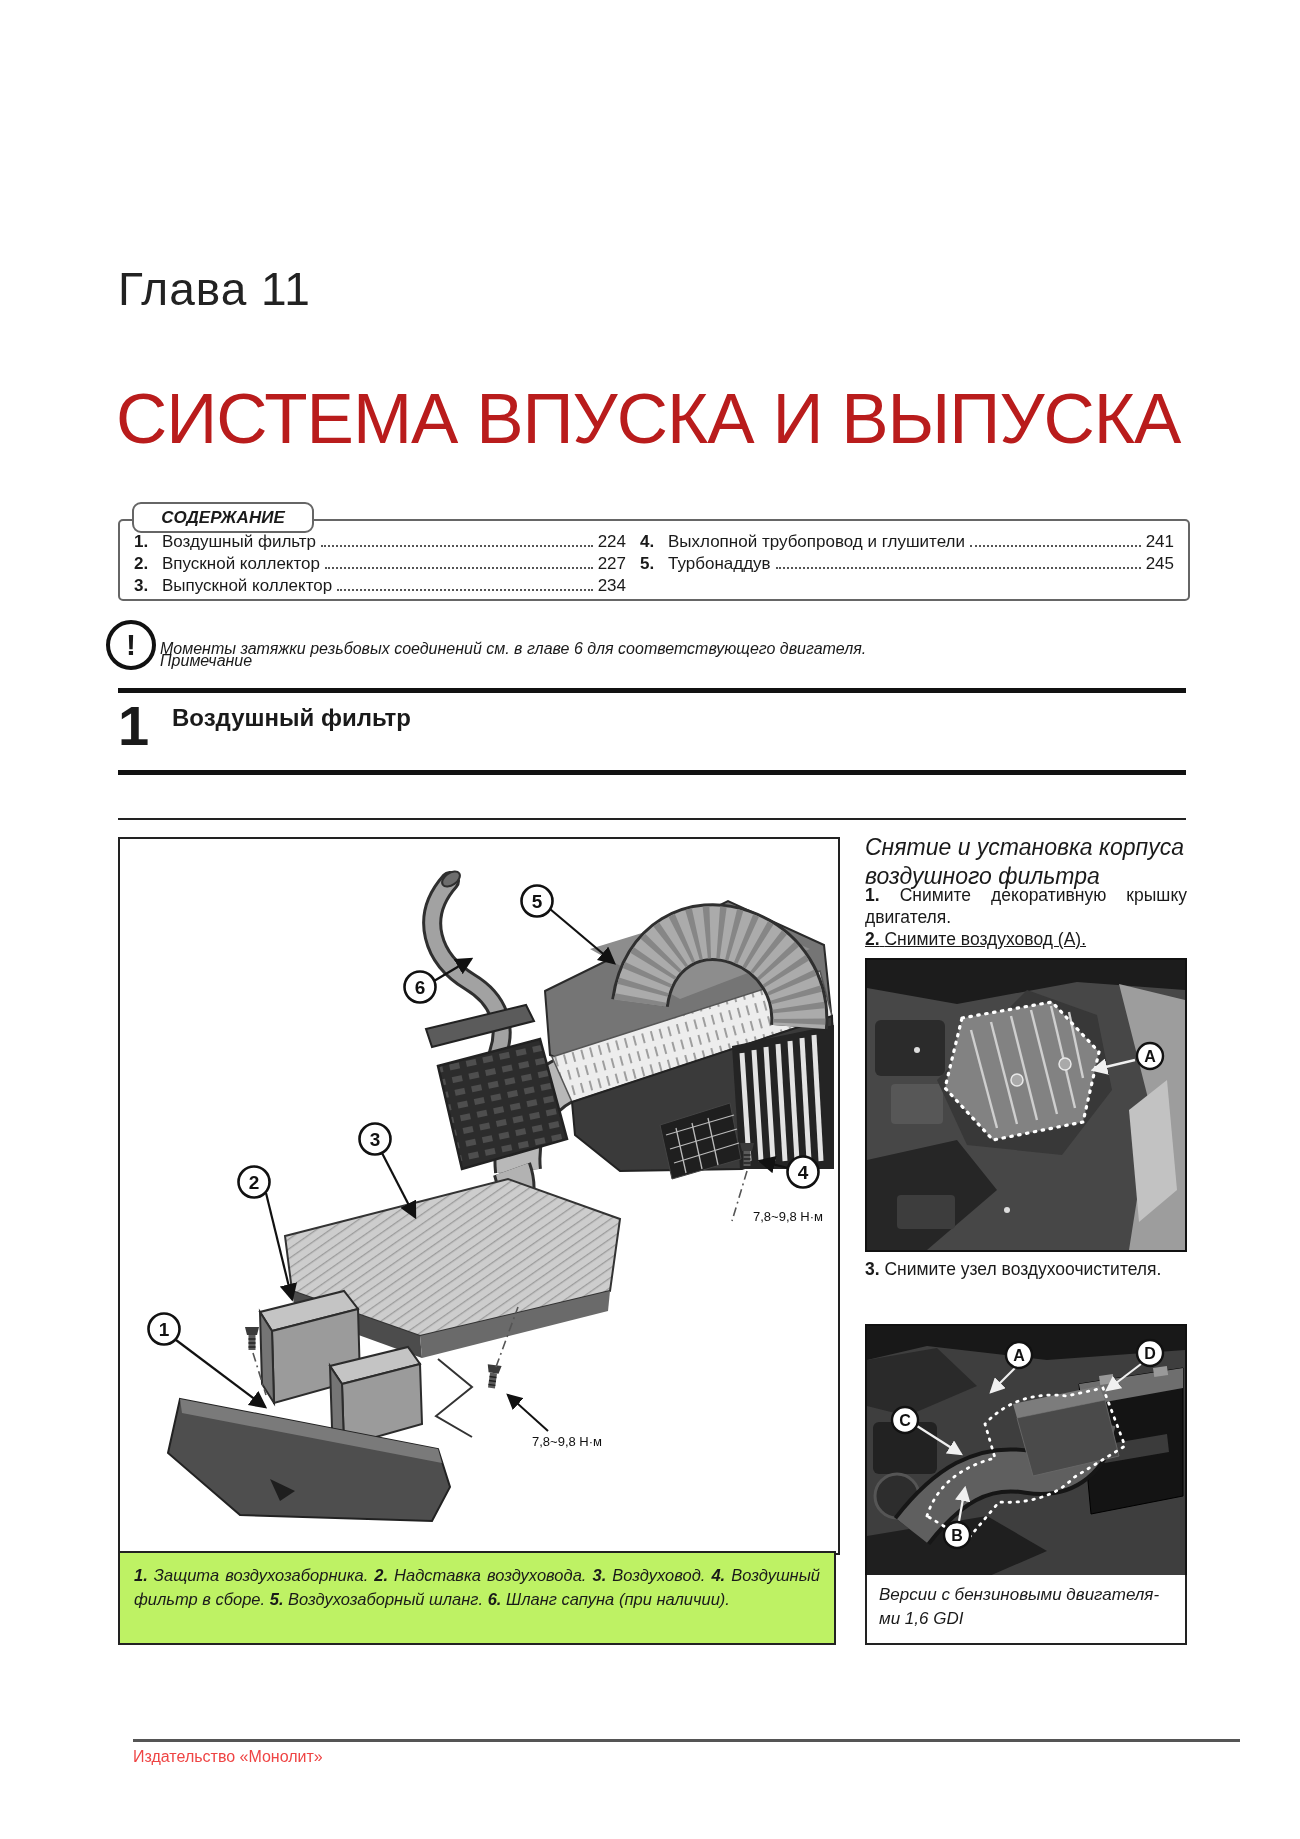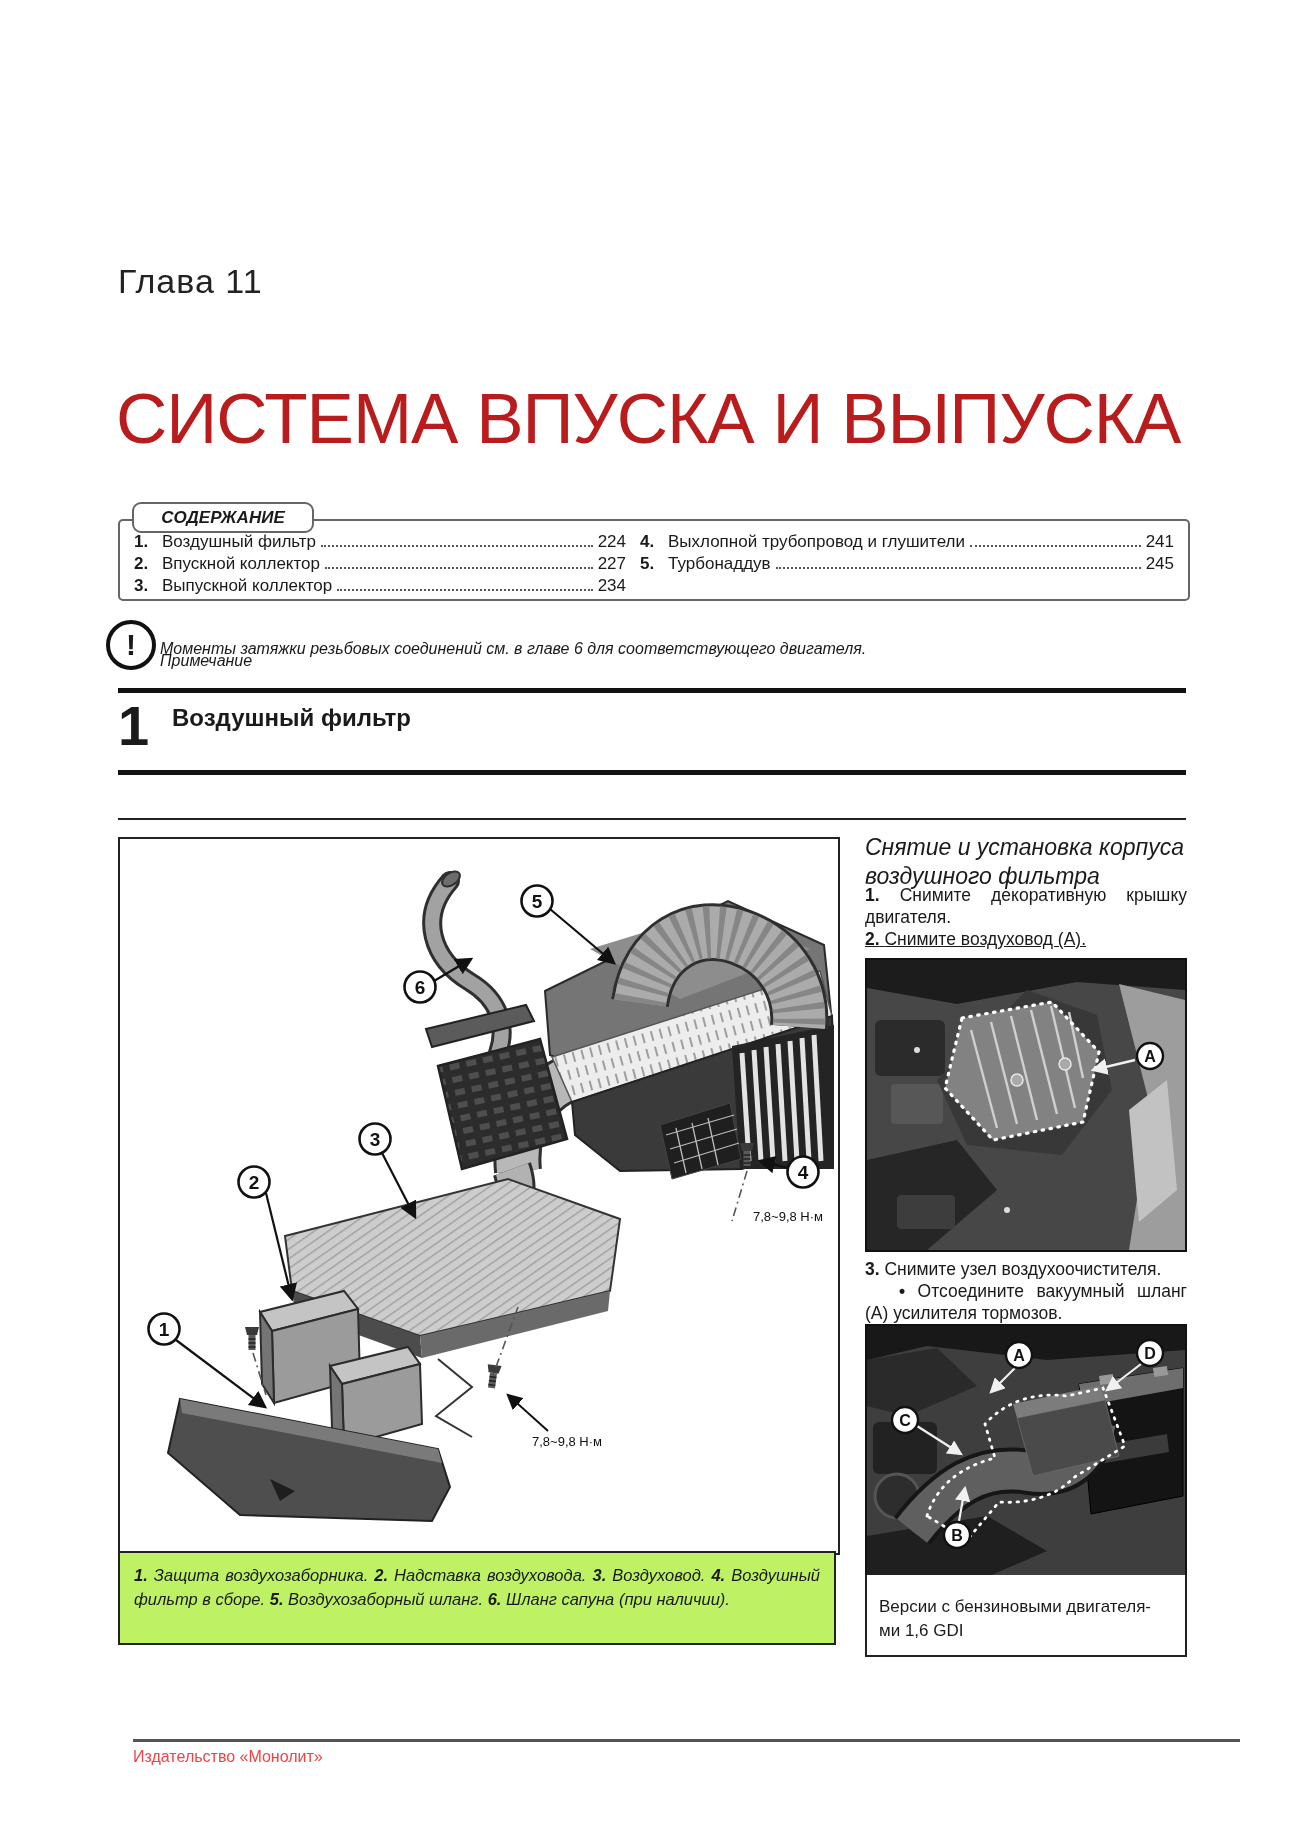--- a/index.html
+++ b/index.html
@@ -1,20 +1,20 @@
 <!DOCTYPE html>
 <html><head>
 <meta charset="utf-8">
 <style>
   html,body{margin:0;padding:0;background:#e8e8e8;}
   #page{position:relative;width:1300px;height:1839px;background:#ffffff;
         font-family:"Liberation Sans", sans-serif;color:#1a1a1a;overflow:hidden;}
   .abs{position:absolute;}
   
-  .chapter{left:118px;top:262px;font-size:34px;font-weight:400;letter-spacing:1px;color:#222;}
+  .chapter{left:118px;top:262px;font-size:46px;font-weight:400;letter-spacing:1px;color:#222;}
   .title{left:116px;top:378px;font-size:71px;font-weight:400;letter-spacing:-1px;color:#b91c1c;}
   
   .toc-box{left:118px;top:519px;width:1068px;height:78px;border:2px solid #666;border-radius:5px;background:#fff;}
   .toc-tab{left:132px;top:502px;width:178px;height:27px;border:2px solid #666;border-radius:9px;background:#fff;
            display:flex;align-items:center;justify-content:center;font-size:17px;font-weight:700;font-style:italic;z-index:3;}
   .toc-col{position:absolute;top:10px;}
   .toc-row{display:flex;align-items:baseline;font-size:17px;line-height:22px;}
   .toc-num{font-weight:700;width:28px;flex:0 0 auto;}
   .toc-title{white-space:nowrap;}
   .toc-dots{flex:1;border-bottom:2px dotted #555;margin:0 5px 4px 5px;min-width:10px;}
@@ -34,21 +34,21 @@
   .fig-box{left:118px;top:837px;width:718px;height:714px;border:2px solid #222;background:#fff;}
   .fig-caption{left:118px;top:1551px;width:718px;height:94px;border:2px solid #222;background:#bef264;
                font-size:16.5px;font-style:italic;line-height:24px;padding:10px 14px;box-sizing:border-box;text-align:justify;}
   .cap-num{font-weight:700;}
   
   .proc-head{left:865px;top:833px;width:322px;font-size:23px;font-weight:400;font-style:italic;line-height:29px;}
   .step{width:322px;font-size:17.5px;line-height:22px;text-align:justify;}
   .step b{font-weight:700;}
   .photo-frame{border:2px solid #111;background:#3e3e3e;}
   .photo-cap{left:865px;top:1575px;width:322px;border:2px solid #222;border-top:none;background:#fff;
-             font-size:17px;line-height:24px;padding:20px 12px 12px 12px;box-sizing:border-box;}
+             font-size:17px;font-style:italic;line-height:24px;padding:8px 12px 12px 12px;box-sizing:border-box;}
   
   .footer-rule{left:133px;top:1739px;width:1107px;height:3px;background:#555;}
   .footer-text{left:133px;top:1748px;font-size:16px;color:#ef4444;}
   svg text{font-family:"Liberation Sans", sans-serif;}
 </style>
 </head>
 <body>
 
 <div id="page">
 
@@ -323,24 +323,20 @@
         <circle cx="283" cy="96" r="13" fill="#fff" stroke="#111" stroke-width="2.4"></circle>
         <text x="283" y="102" font-size="16" font-weight="bold" text-anchor="middle" fill="#111">A</text>
       </g>
     </svg>
   </div>
 
   <p class="abs step" style="left:865px;top:1258px;margin:0;">
     <b>3.</b>
     <span>Снимите узел воздухоочистителя.</span>
   </p>
-  <p class="abs step" style="left:865px;top:1280px;margin:0;text-indent:34px;">
-    <b>•</b>
-    <span>Отсоедините вакуумный шланг (А) усилителя тормозов.</span>
-  </p>
 
   <div class="abs photo-frame" style="left:865px;top:1324px;width:318px;height:251px;">
     <svg width="318" height="251" viewBox="0 0 318 251">
       <rect width="318" height="251" fill="#3e3e3e"></rect>
       <polygon points="0,0 318,0 318,24 180,34 60,20 0,34" fill="#181818"></polygon>
       <polygon points="0,34 70,22 110,60 40,90 0,80" fill="#2a2a2a"></polygon>
       <rect x="6" y="96" width="64" height="52" rx="6" fill="#222"></rect>
       <circle cx="30" cy="170" r="22" fill="#2d2d2d" stroke="#555" stroke-width="3"></circle>
       <polygon points="0,210 120,190 180,225 120,251 0,251" fill="#1f1f1f"></polygon>
       <g>

